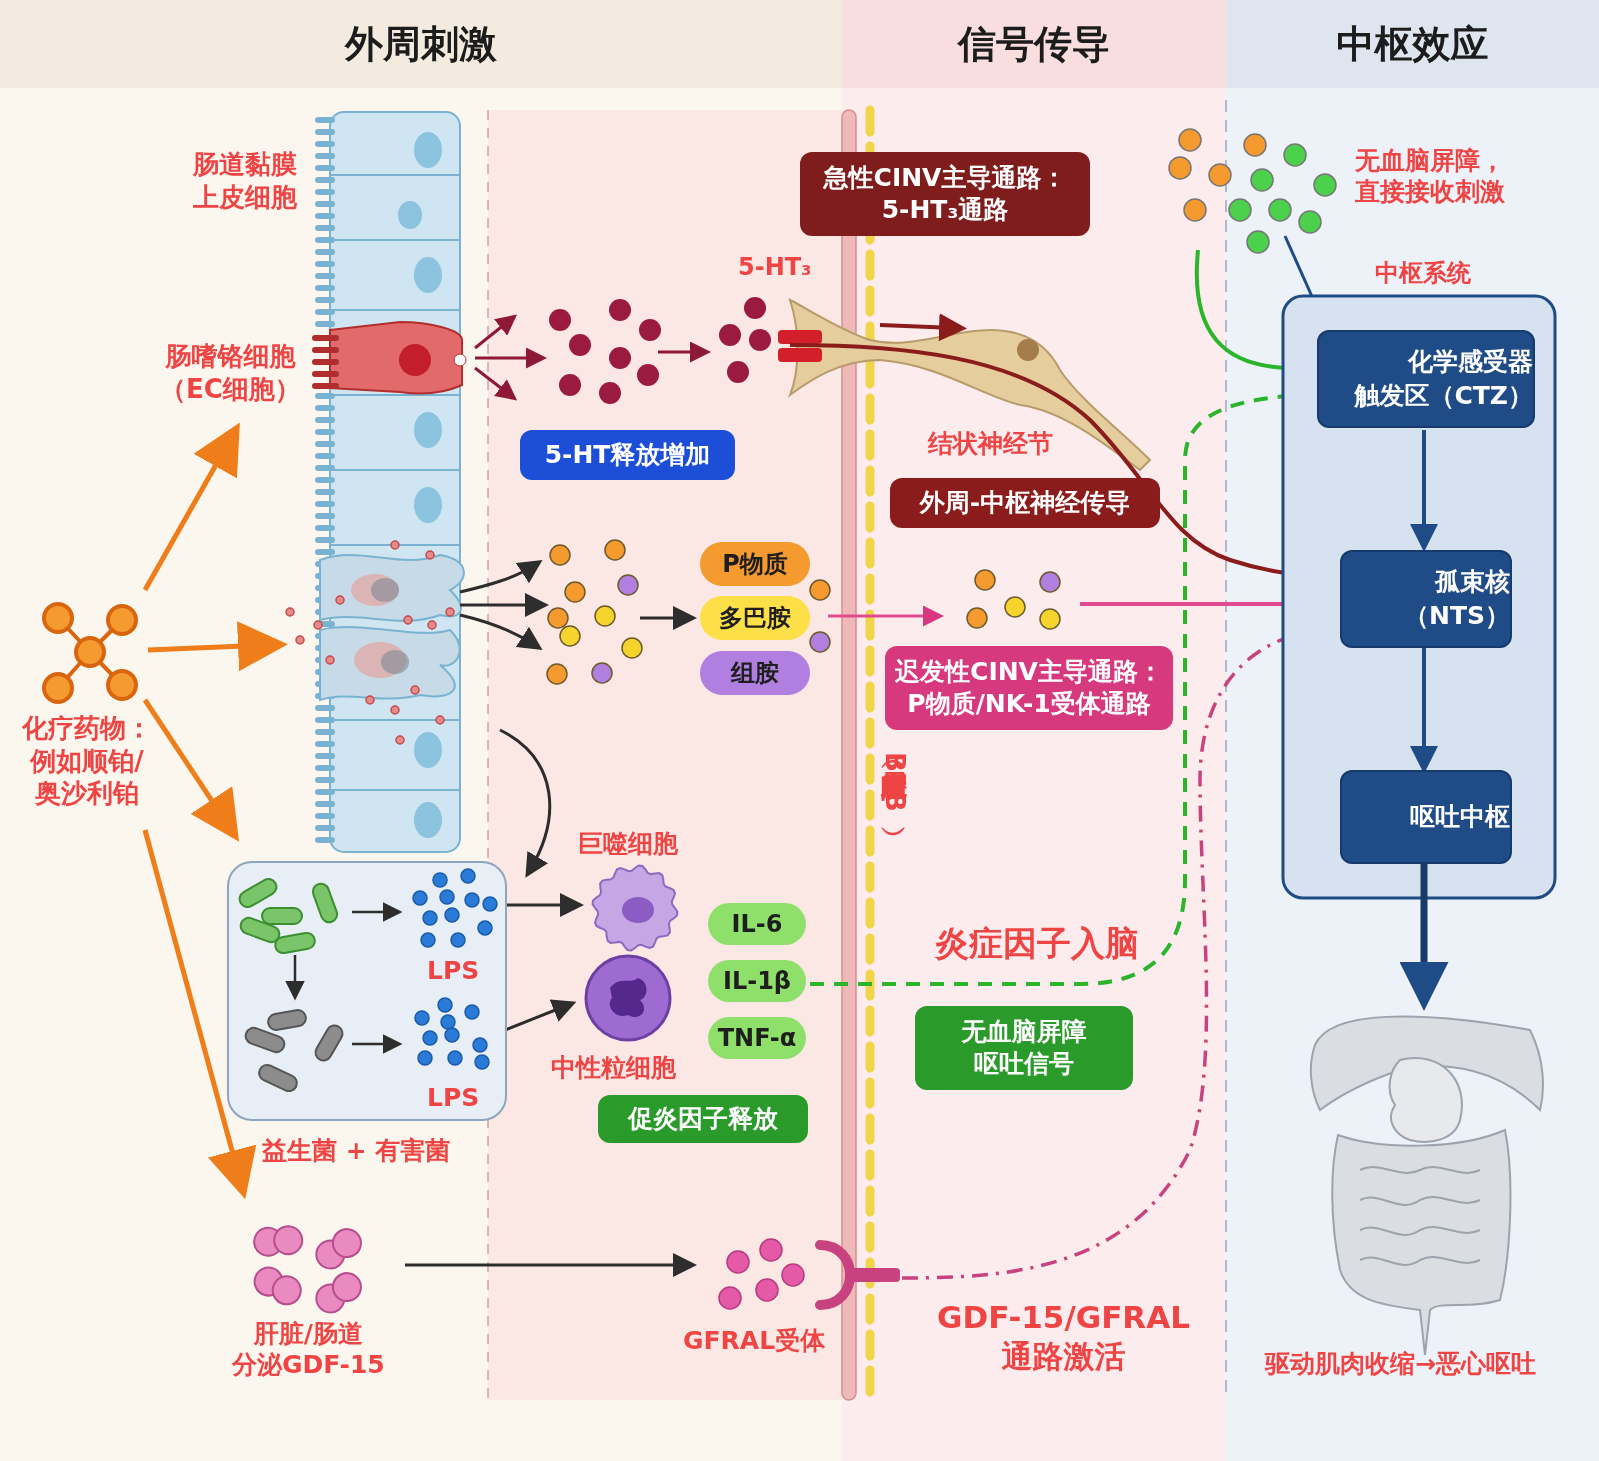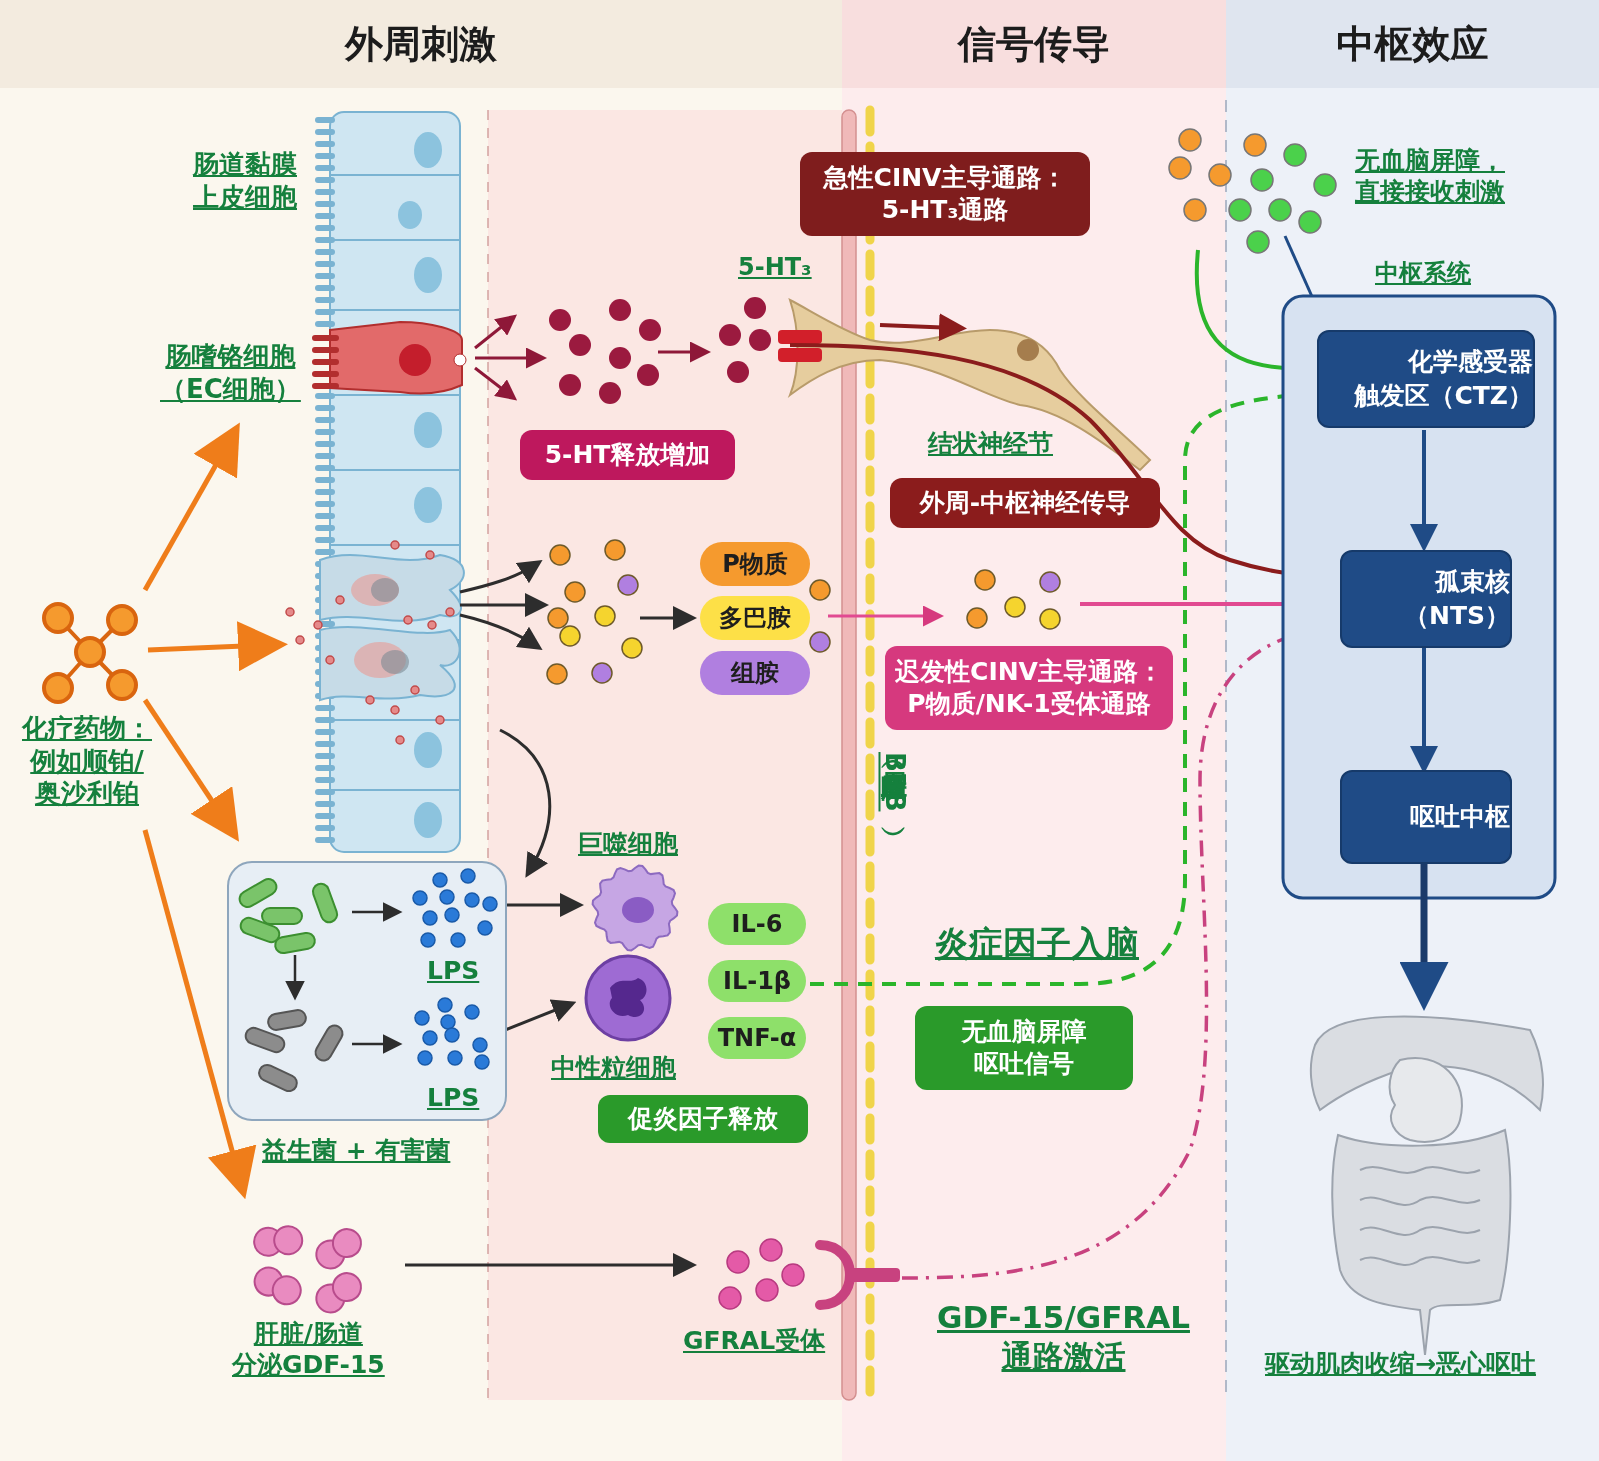--- a/index.html
+++ b/index.html
@@ -7,21 +7,21 @@
   .zone{position:absolute;top:0;bottom:0;}
   #zone-left{left:0;width:842px;background:#fbf7ee;}
   #zone-mid{left:842px;width:384px;background:#fdeced;}
   #zone-right{left:1226px;right:0;background:#edf1f8;}
   #inner-pink{position:absolute;left:488px;top:110px;width:354px;height:1290px;background:#fbe7e3;}
   .hdr{position:absolute;top:0;height:88px;display:flex;align-items:center;justify-content:center;font-size:38px;font-weight:bold;color:#1c1c1c;}
   #hdr-left{left:0;width:842px;background:#f3ebdf;}
   #hdr-mid{left:842px;width:384px;background:#f8dede;}
   #hdr-right{left:1226px;right:0;background:#dfe5ef;}
   svg#main{position:absolute;left:0;top:0;}
-  .lbl{position:absolute;font-weight:bold;color:#15803d;text-align:center;line-height:1.25;white-space:nowrap;text-decoration:underline;}
+  .lbl{position:absolute;font-weight:bold;color:#ef4444;text-align:center;line-height:1.25;white-space:nowrap;}
   .box{position:absolute;border-radius:12px;color:#fff;font-weight:bold;text-align:center;display:flex;align-items:center;justify-content:center;flex-direction:column;line-height:1.3;white-space:nowrap;}
   .pill{position:absolute;border-radius:22px;font-weight:bold;text-align:center;display:flex;align-items:center;justify-content:center;color:#1e1e1e;font-size:24px;}
   .cns-box{position:absolute;background:#1f4b86;border:2px solid #163a6a;border-radius:12px;color:#fff;font-weight:bold;font-size:25px;display:flex;flex-direction:column;align-items:flex-end;justify-content:center;line-height:1.35;}
 </style>
 </head>
 <body>
 
 <div class="zone" id="zone-left"></div>
 <div class="zone" id="zone-mid"></div>
 <div class="zone" id="zone-right"></div>
@@ -382,21 +382,21 @@
   <div>化疗药物：</div>
   <div>例如顺铂/</div>
   <div>奥沙利铂</div>
 </div>
 
 <div class="box" style="left:800px;top:152px;width:290px;height:84px;background:#7f1d1d;font-size:25px;">
   <div>急性CINV主导通路：</div>
   <div>5-HT₃通路</div>
 </div>
 <div class="lbl" style="left:738px;top:252px;font-size:24px;">5-HT₃</div>
-<div class="box" style="left:520px;top:430px;width:215px;height:50px;background:#be185d;font-size:25px;">5-HT释放增加</div>
+<div class="box" style="left:520px;top:430px;width:215px;height:50px;background:#1d4ed8;font-size:25px;">5-HT释放增加</div>
 <div class="lbl" style="left:928px;top:428px;font-size:25px;">结状神经节</div>
 <div class="box" style="left:890px;top:478px;width:270px;height:50px;background:#8b1c1c;font-size:25px;">外周-中枢神经传导</div>
 
 <div class="lbl" style="left:1355px;top:145px;font-size:25px;text-align:left;">
   <div>无血脑屏障，</div>
   <div>直接接收刺激</div>
 </div>
 <div class="lbl" style="left:1375px;top:258px;font-size:24px;">中枢系统</div>
 
 <div class="cns-box" style="left:1317px;top:330px;width:214px;height:94px;">

